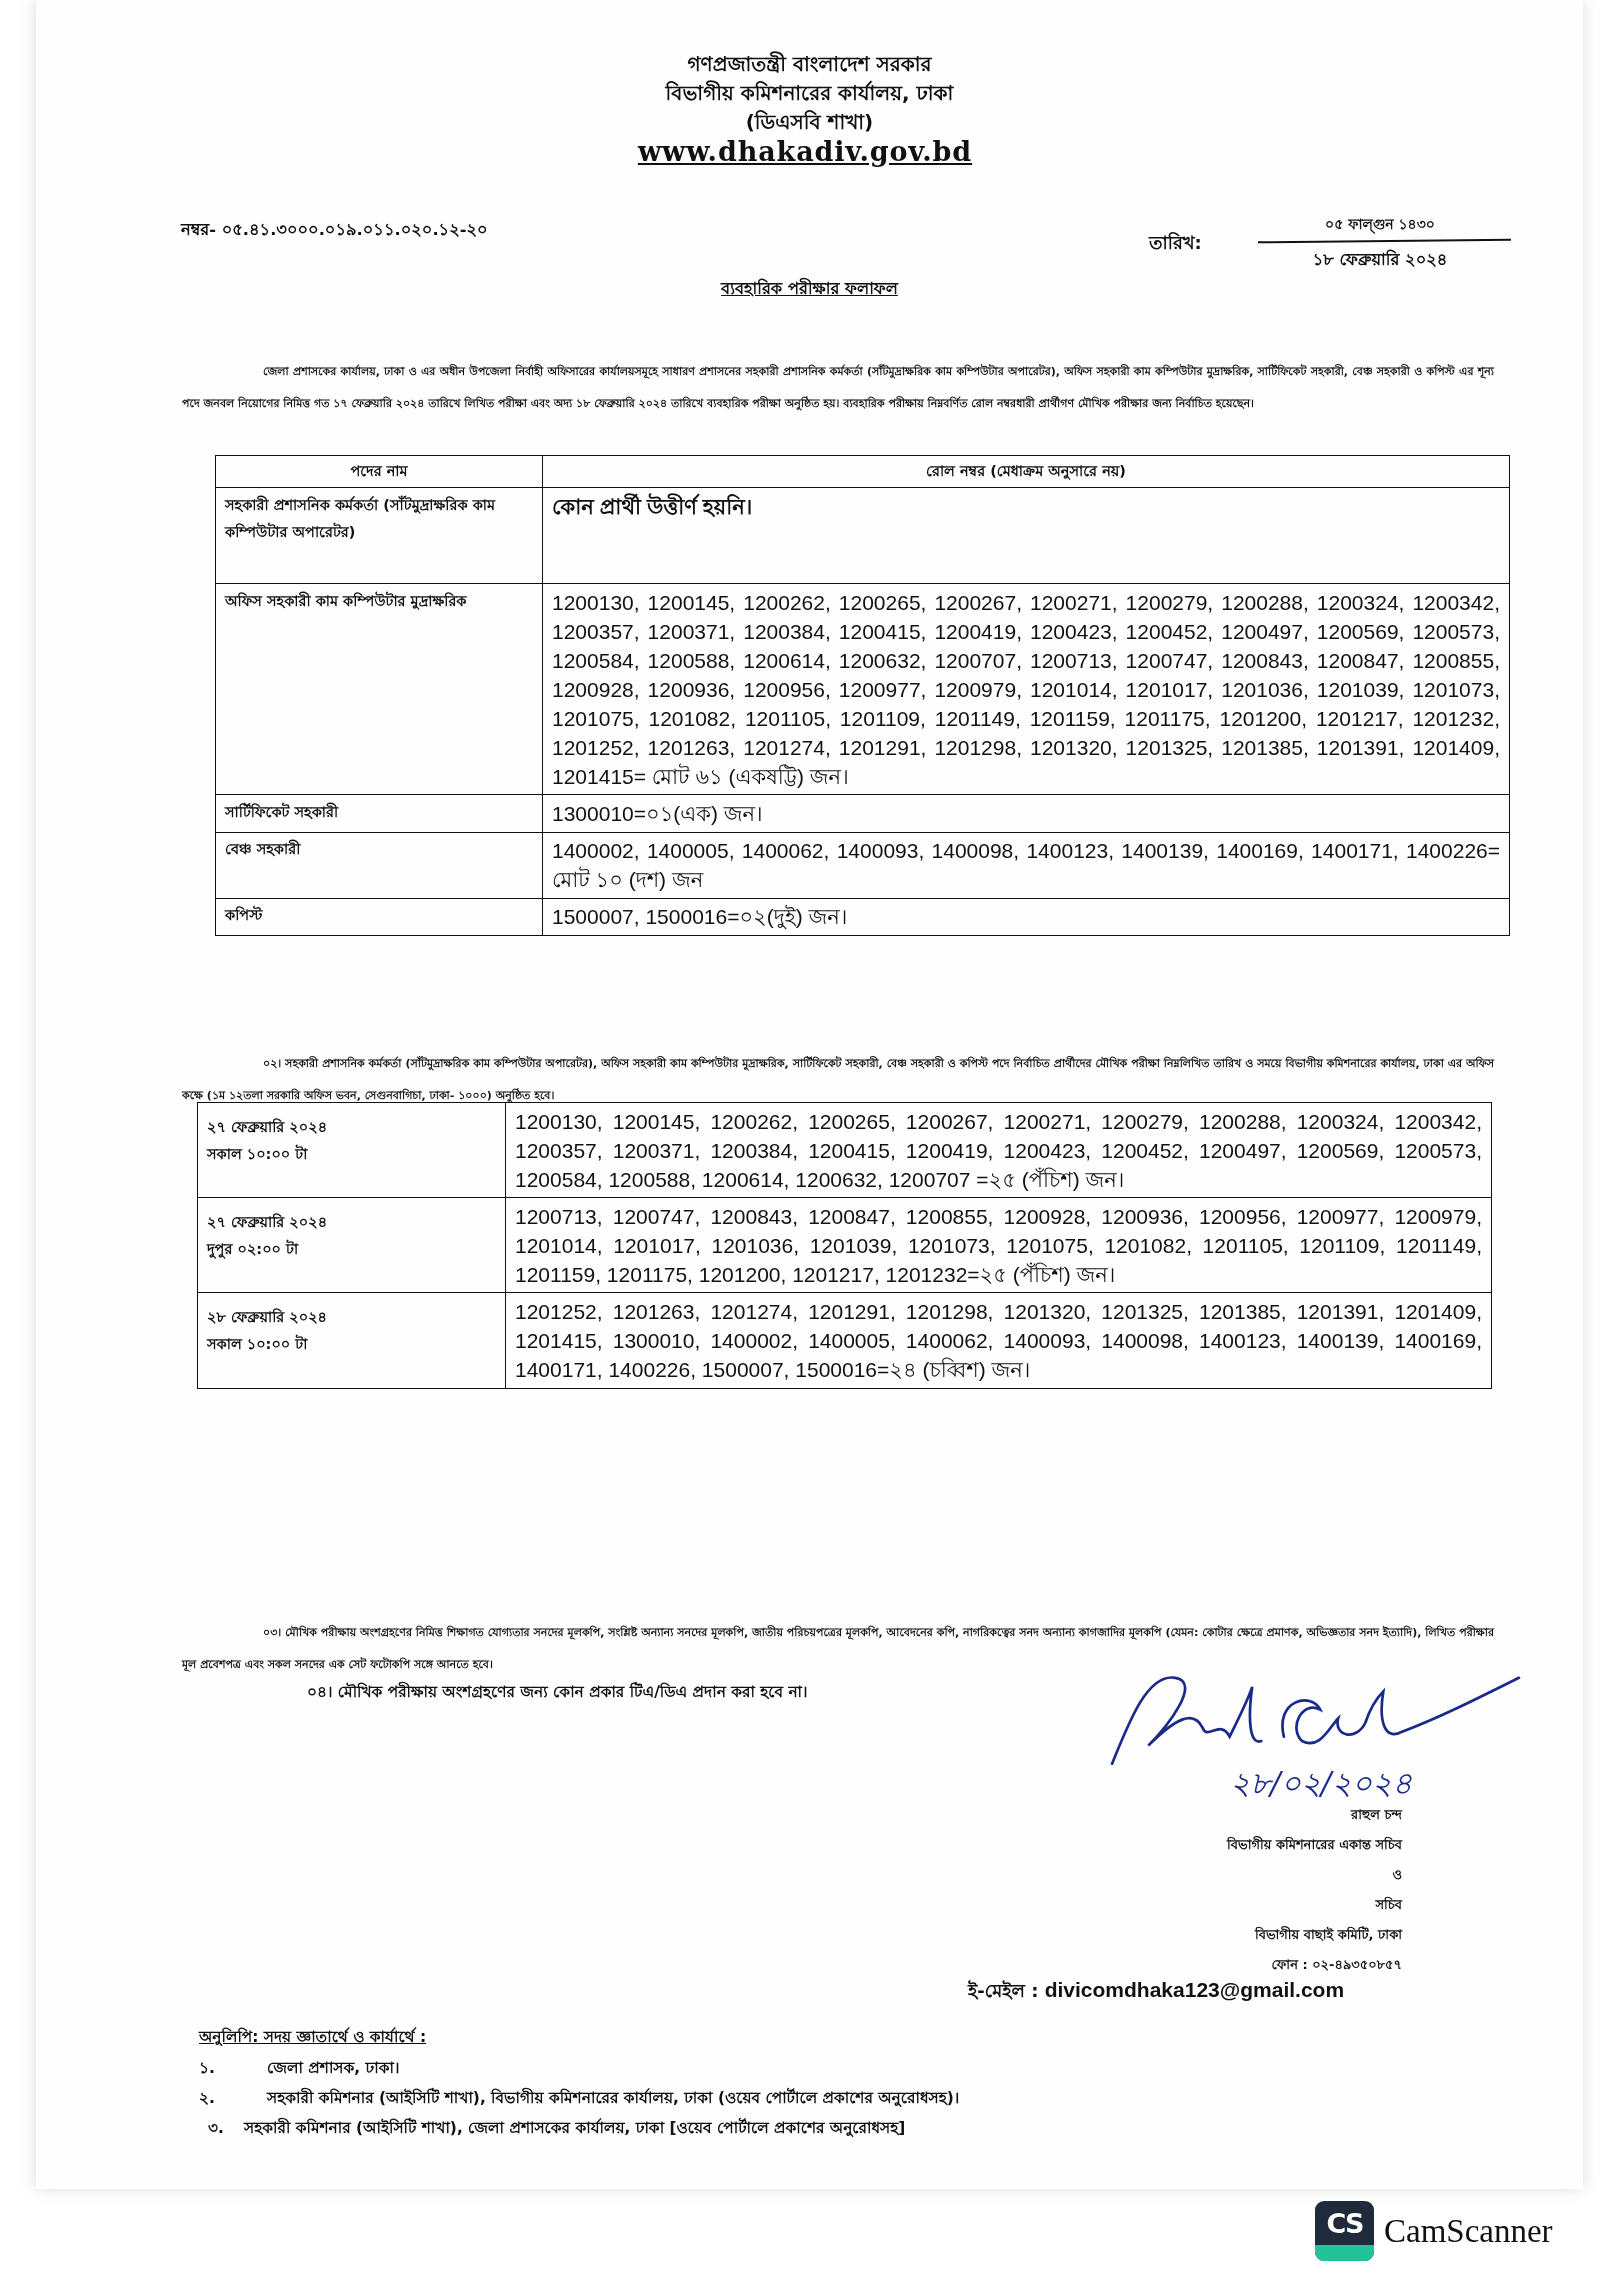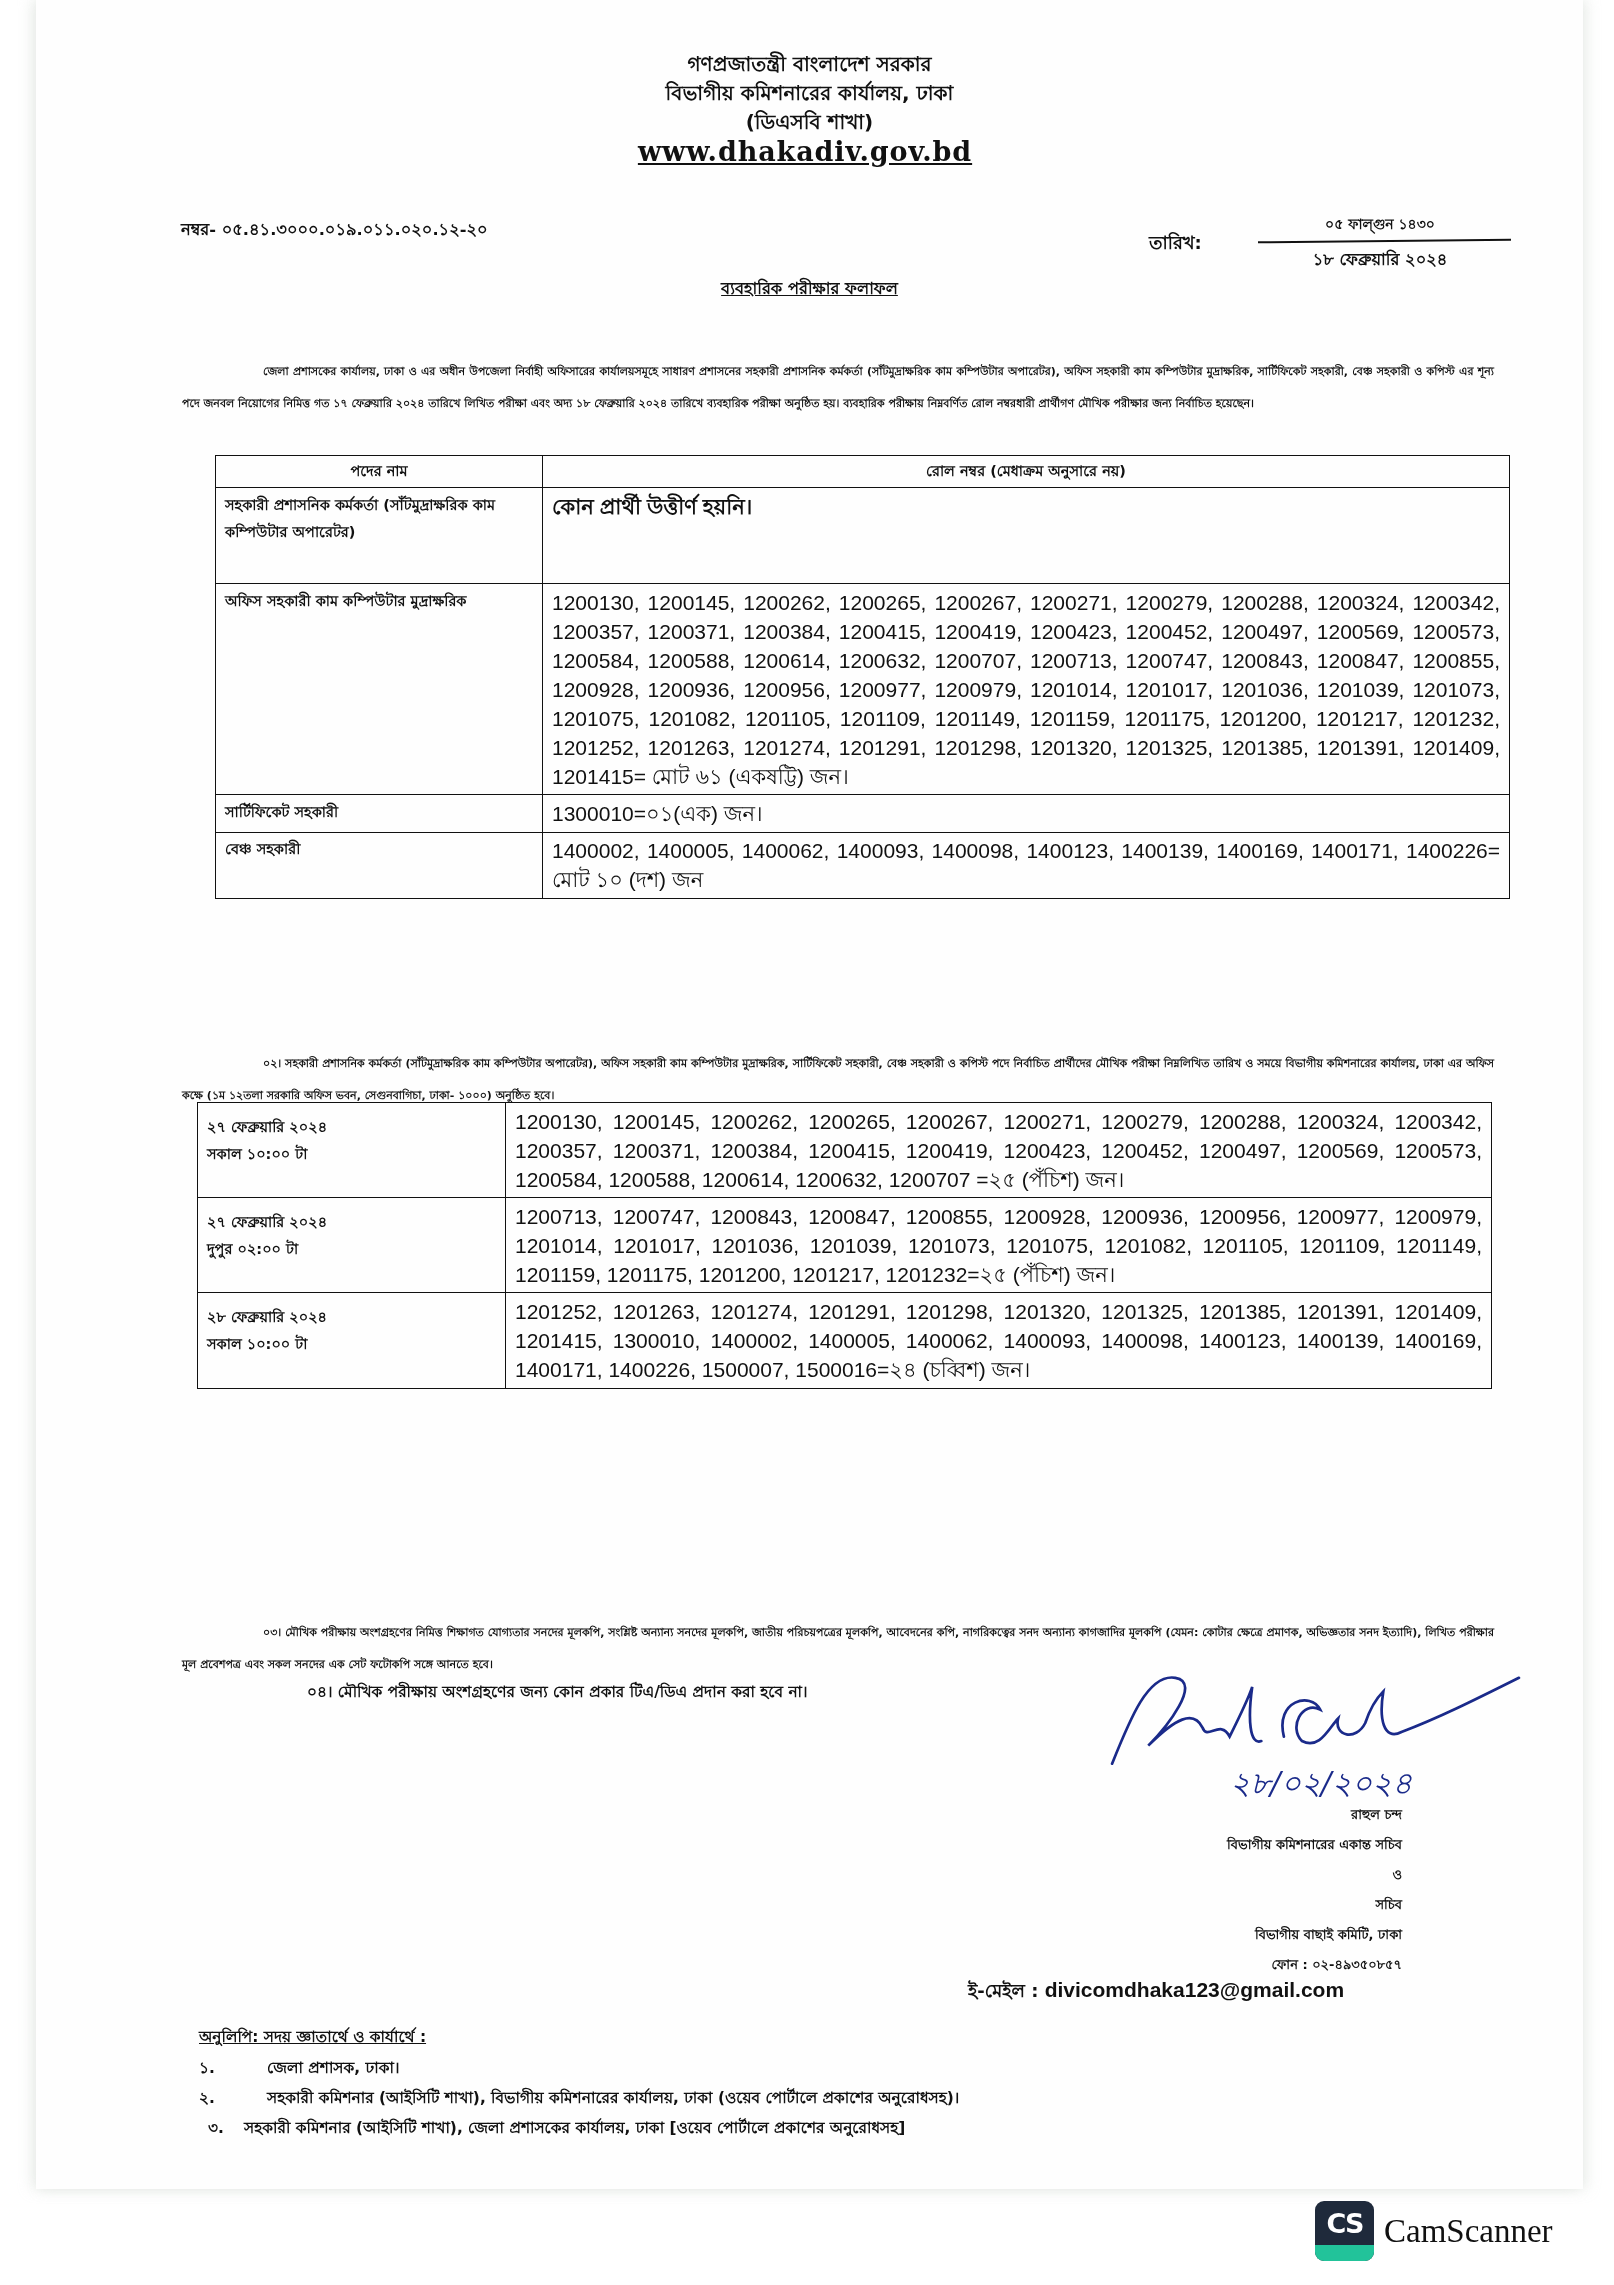--- a/index.html
+++ b/index.html
@@ -104,20 +104,24 @@
       <td class="c2 rolls">1200130, 1200145, 1200262, 1200265, 1200267, 1200271, 1200279, 1200288, 1200324, 1200342, 1200357, 1200371, 1200384, 1200415, 1200419, 1200423, 1200452, 1200497, 1200569, 1200573, 1200584, 1200588, 1200614, 1200632, 1200707, 1200713, 1200747, 1200843, 1200847, 1200855, 1200928, 1200936, 1200956, 1200977, 1200979, 1201014, 1201017, 1201036, 1201039, 1201073, 1201075, 1201082, 1201105, 1201109, 1201149, 1201159, 1201175, 1201200, 1201217, 1201232, 1201252, 1201263, 1201274, 1201291, 1201298, 1201320, 1201325, 1201385, 1201391, 1201409, 1201415= মোট ৬১ (একষট্টি) জন।</td>
     </tr>
     <tr>
       <td class="c1">সার্টিফিকেট সহকারী</td>
       <td class="c2">1300010=০১(এক) জন।</td>
     </tr>
     <tr>
       <td class="c1">বেঞ্চ সহকারী</td>
       <td class="c2 rolls">1400002, 1400005, 1400062, 1400093, 1400098, 1400123, 1400139, 1400169, 1400171, 1400226= মোট ১০ (দশ) জন</td>
     </tr>
+    <tr>
+      <td class="c1">কপিস্ট</td>
+      <td class="c2">1500007, 1500016=০২(দুই) জন।</td>
+    </tr>
   </tbody>
     </table>
 
   <div class="para p2"><span class="indent"></span><span>০২। সহকারী প্রশাসনিক কর্মকর্তা (সাঁটমুদ্রাক্ষরিক কাম কম্পিউটার অপারেটর), অফিস সহকারী কাম কম্পিউটার মুদ্রাক্ষরিক, সার্টিফিকেট সহকারী, বেঞ্চ সহকারী ও কপিস্ট পদে নির্বাচিত প্রার্থীদের মৌখিক পরীক্ষা নিম্নলিখিত তারিখ ও সময়ে বিভাগীয় কমিশনারের কার্যালয়, ঢাকা এর অফিস কক্ষে (১ম ১২তলা সরকারি অফিস ভবন, সেগুনবাগিচা, ঢাকা- ১০০০) অনুষ্ঠিত হবে।</span></div>
 
   <table class="t2">
     <tbody>
     <tr>
       <td class="c1">
         <div>২৭ ফেব্রুয়ারি ২০২৪</div>

